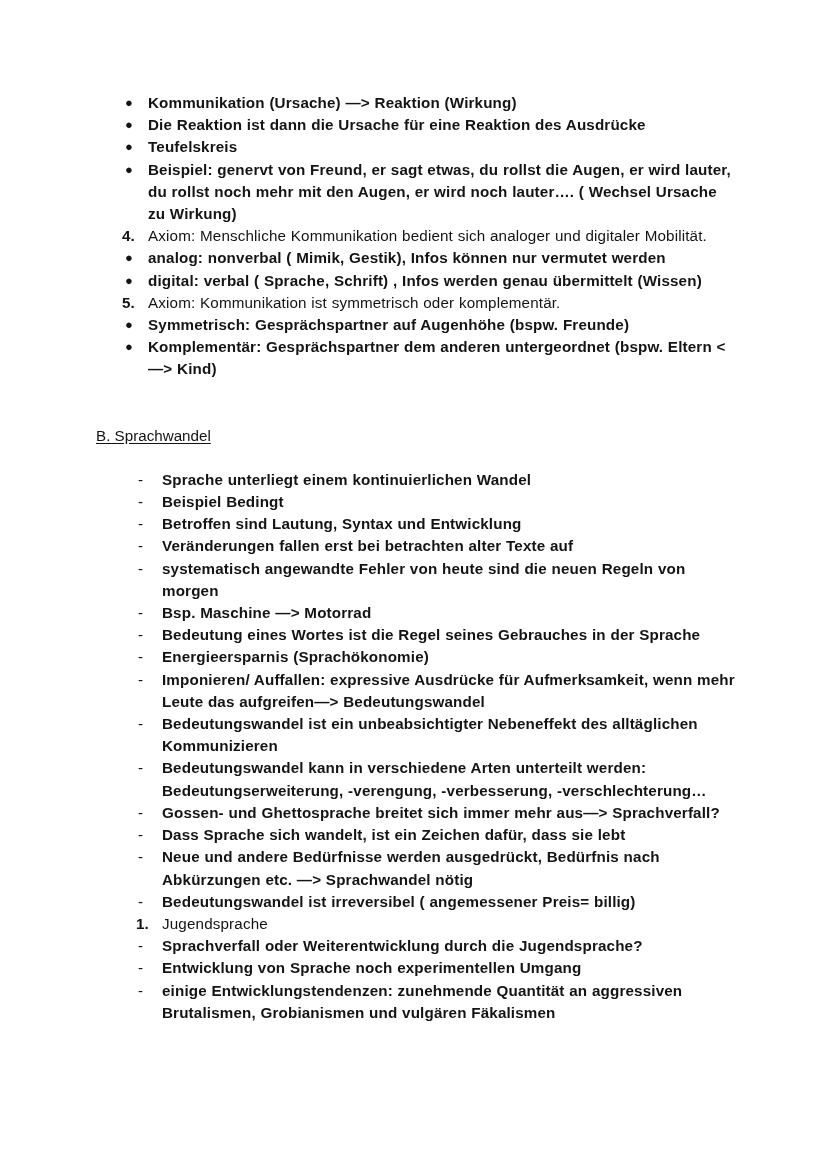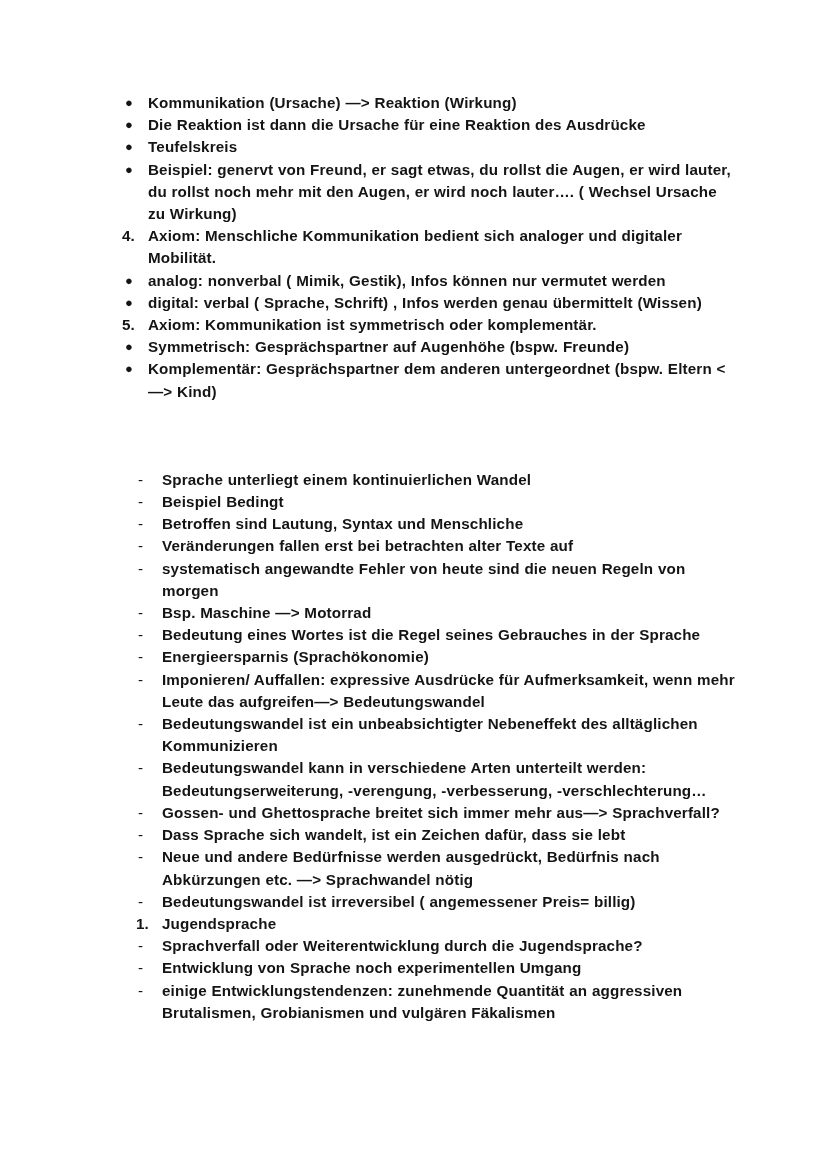--- a/index.html
+++ b/index.html
@@ -74,21 +74,21 @@
   }
 
   
   .li.num .marker {
     padding-left: 26px;
     font-weight: bold;
     font-size: 15.2px;
   }
 
   .li.num .txt {
-    font-weight: bold;
+    font-weight: normal;
   }
 
   .txt {
     display: block;
     font-weight: bold;
   }
 
   
   .section-heading {
     font-size: 15.2px;
@@ -152,36 +152,37 @@
           <span class="txt">Symmetrisch: Gesprächspartner auf Augenhöhe (bspw. Freunde)</span>
         </li>
         <li class="li bullet">
           <span class="marker">●</span>
           <span class="txt">Komplementär: Gesprächspartner dem anderen untergeordnet (bspw. Eltern &lt;—&gt; Kind)</span>
         </li>
       </ul>
 
     <div class="spacer-lg"></div>
 
+    <div class="section-heading">B. Sprachwandel</div>
 
     <div class="spacer-md"></div>
 
     <div class="sw-list">
       <ul class="list" id="listB">
           <li class="li dash">
             <span class="marker">-</span>
             <span class="txt">Sprache unterliegt einem kontinuierlichen Wandel</span>
           </li>
           <li class="li dash">
             <span class="marker">-</span>
             <span class="txt">Beispiel Bedingt</span>
           </li>
           <li class="li dash">
             <span class="marker">-</span>
-            <span class="txt">Betroffen sind Lautung, Syntax und Menschliche</span>
+            <span class="txt">Betroffen sind Lautung, Syntax und Entwicklung</span>
           </li>
           <li class="li dash">
             <span class="marker">-</span>
             <span class="txt">Veränderungen fallen erst bei betrachten alter Texte auf</span>
           </li>
           <li class="li dash">
             <span class="marker">-</span>
             <span class="txt">systematisch angewandte Fehler von heute sind die neuen Regeln von morgen</span>
           </li>
           <li class="li dash">

